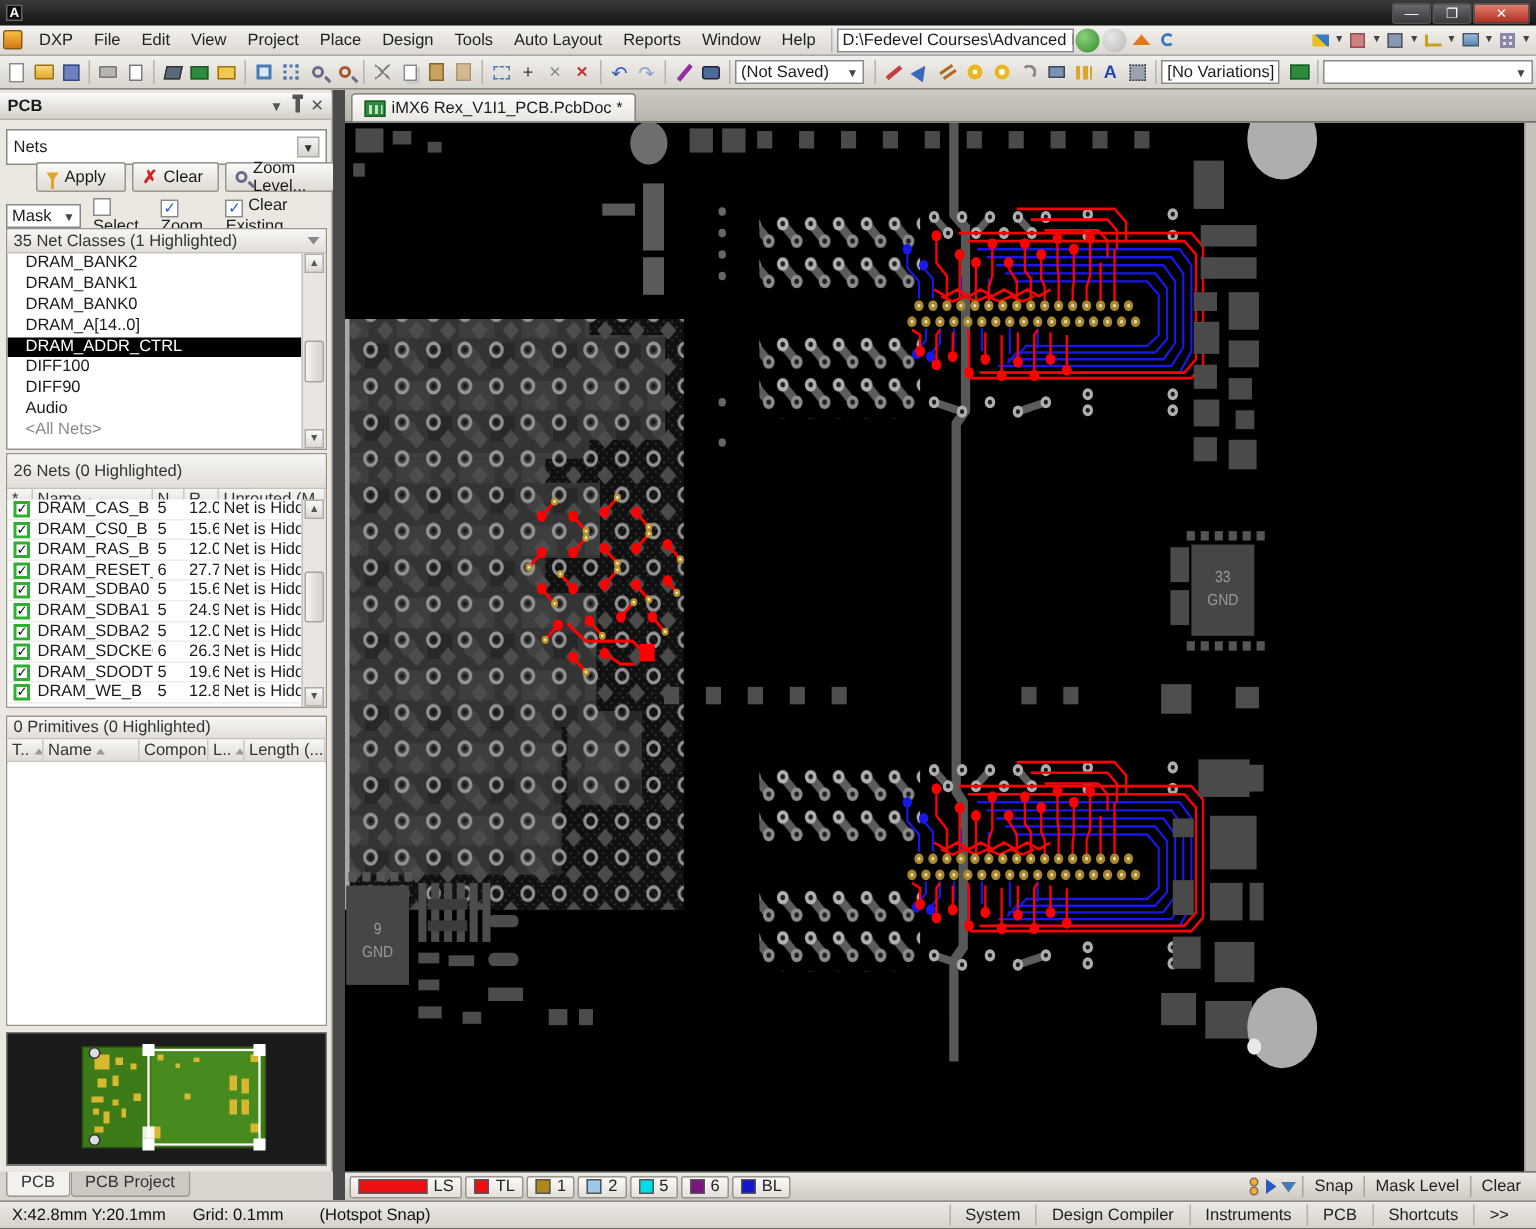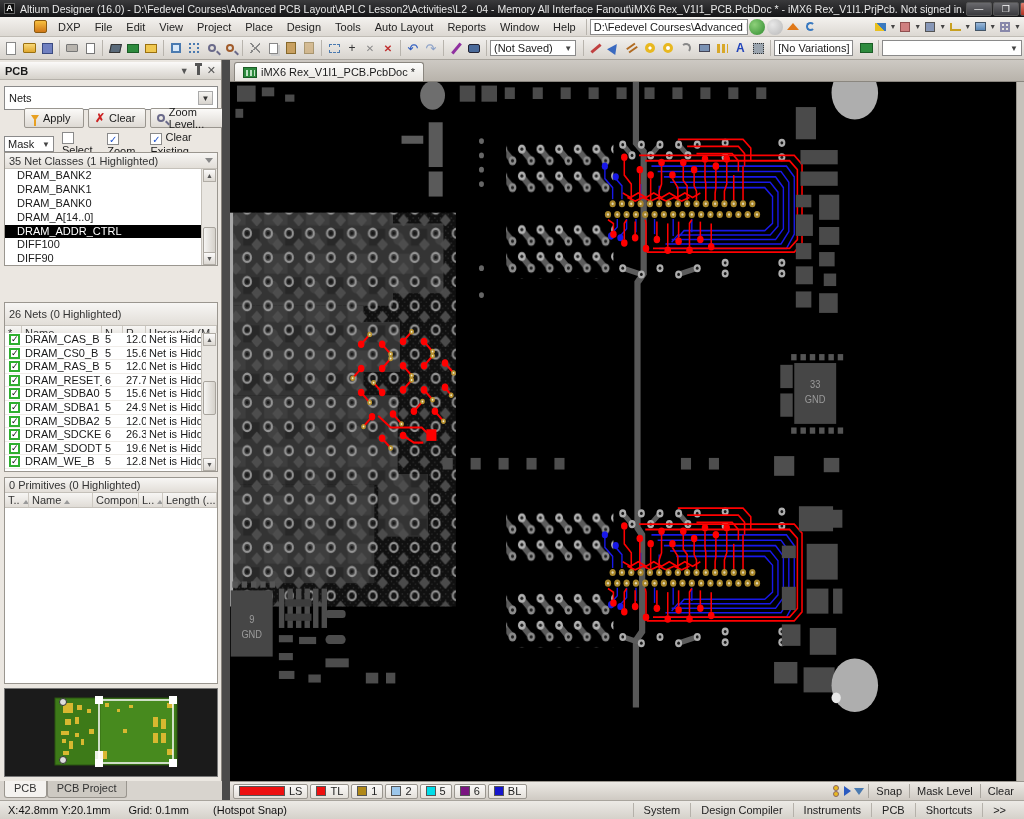--- a/index.html
+++ b/index.html
@@ -5,21 +5,21 @@
   *{margin:0;padding:0;box-sizing:border-box;}
   html,body{width:1024px;height:819px;overflow:hidden;background:#000;font-family:"Liberation Sans",sans-serif;font-size:11px;color:#1a1a1a;}
   .abs{position:absolute;}
   
   #titlebar{position:absolute;left:0;top:0;width:1024px;height:17px;background:linear-gradient(#3a3a3c,#141416);color:#e8e8e8;display:flex;align-items:center;padding:0 4px;font-size:10.5px;white-space:nowrap;overflow:hidden;}
   #titlebar .alogo{width:11px;height:11px;background:#0d0d0d;border:1px solid #666;color:#fff;font-weight:bold;font-size:9px;line-height:9px;text-align:center;margin-right:5px;flex:none;}
   #titlebar .tbtns{margin-left:auto;display:flex;flex:none;}
   .wbtn{width:26px;height:14px;border:1px solid #555;border-radius:2px;margin-left:1px;background:linear-gradient(#6a6a6e,#3a3a3e);color:#fff;font-size:9px;line-height:12px;text-align:center;}
   .wbtn.close{background:linear-gradient(#e08070,#b03020);width:38px;}
   
-  #menubar{position:absolute;left:0;top:17px;width:1024px;height:20px;background:linear-gradient(#f4f2ef,#dcd8d2);display:flex;align-items:center;border-bottom:1px solid #c0bcb5;padding-left:32px;}
+  #menubar{position:absolute;left:0;top:17px;width:1024px;height:20px;background:linear-gradient(#f4f2ef,#dcd8d2);display:flex;align-items:center;border-bottom:1px solid #c0bcb5;}
   .menu-item{padding:2px 7px;color:#222;}
   .dxpicon{width:13px;height:13px;background:linear-gradient(#f8c040,#d07818);border:1px solid #8a5a10;margin:0 4px 0 2px;border-radius:2px;}
   .combo{background:#fff;border:1px solid #8a8a8a;height:16px;display:flex;align-items:center;padding:0 3px;position:relative;white-space:nowrap;overflow:hidden;}
   .combo .arr{margin-left:auto;font-size:8px;color:#444;padding-left:4px;}
   .navbtn{width:16px;height:16px;border-radius:8px;margin:0 1px;flex:none;}
   .sep{width:1px;height:16px;background:#b8b4ad;margin:0 3px;flex:none;}
   #toolbar{position:absolute;left:0;top:37px;width:1024px;height:23px;background:linear-gradient(#f2f0ed,#d8d4ce);display:flex;align-items:center;border-bottom:1px solid #a8a49d;padding:0 2px;}
   .ti{width:18px;height:18px;display:flex;align-items:center;justify-content:center;flex:none;border-radius:2px;}
   .g{display:flex;align-items:center;}
   
@@ -82,21 +82,20 @@
   #statusbar{position:absolute;left:0;top:800px;width:1024px;height:19px;background:linear-gradient(#eceae6,#d5d1ca);border-top:1px solid #a8a49d;display:flex;align-items:center;padding:0 8px;color:#111;}
   #statusbar .right{margin-left:auto;display:flex;}
   #statusbar .sbbtn{padding:1px 10px;border-left:1px solid #b5b1aa;color:#222;}
   text{font-family:"Liberation Sans",sans-serif;}
 </style>
 </head>
 <body>
 
 <div id="titlebar">
   <span class="alogo">A</span>
-  <span class="title">Altium Designer (16.0) - D:\Fedevel Courses\Advanced PCB Layout\APLC Lesson2\Activities\L2 - 04 - Memory All Interface Fanout\iMX6 Rex_V1I1_PCB.PcbDoc * - iMX6 Rex_V1I1.PrjPcb. Not signed in.</span>
   <span class="tbtns">
     <span class="wbtn">—</span>
     <span class="wbtn">❐</span>
     <span class="wbtn close">✕</span>
   </span>
 </div>
 
 <div id="menubar">
   <span class="dxpicon"></span>
   <span class="menu-item">DXP</span>
@@ -312,21 +311,21 @@
   <div class="abs" style="top:71px;left:4px;width:216px;display:flex;align-items:center">
     <span class="combo" style="width:58px">
         <span>Mask</span>
         <span class="arr">▼</span>
       </span>
     <span style="margin-left:8px"><span class="chk"></span><span>Select</span></span>
     <span style="margin-left:7px"><span class="chk">✓</span><span>Zoom</span></span>
     <span style="margin-left:7px"><span class="chk">✓</span><span>Clear Existing</span></span>
   </div>
 
-  <div class="listbox" style="top:92px;height:114px">
+  <div class="listbox" style="top:92px;height:148px">
     <div class="lb-head">
       <span>35 Net Classes (1 Highlighted)</span>
       <span style="margin-left:auto;width:0;height:0;border-left:4px solid transparent;border-right:4px solid transparent;border-top:5px solid #888"></span>
     </div>
     <div style="position:absolute;left:0;top:16px;right:16px;bottom:0;overflow:hidden">
       <div class="lrow">DRAM_BANK2</div>
       <div class="lrow">DRAM_BANK1</div>
       <div class="lrow">DRAM_BANK0</div>
       <div class="lrow">DRAM_A[14..0]</div>
       <div class="lrow sel">DRAM_ADDR_CTRL</div>

